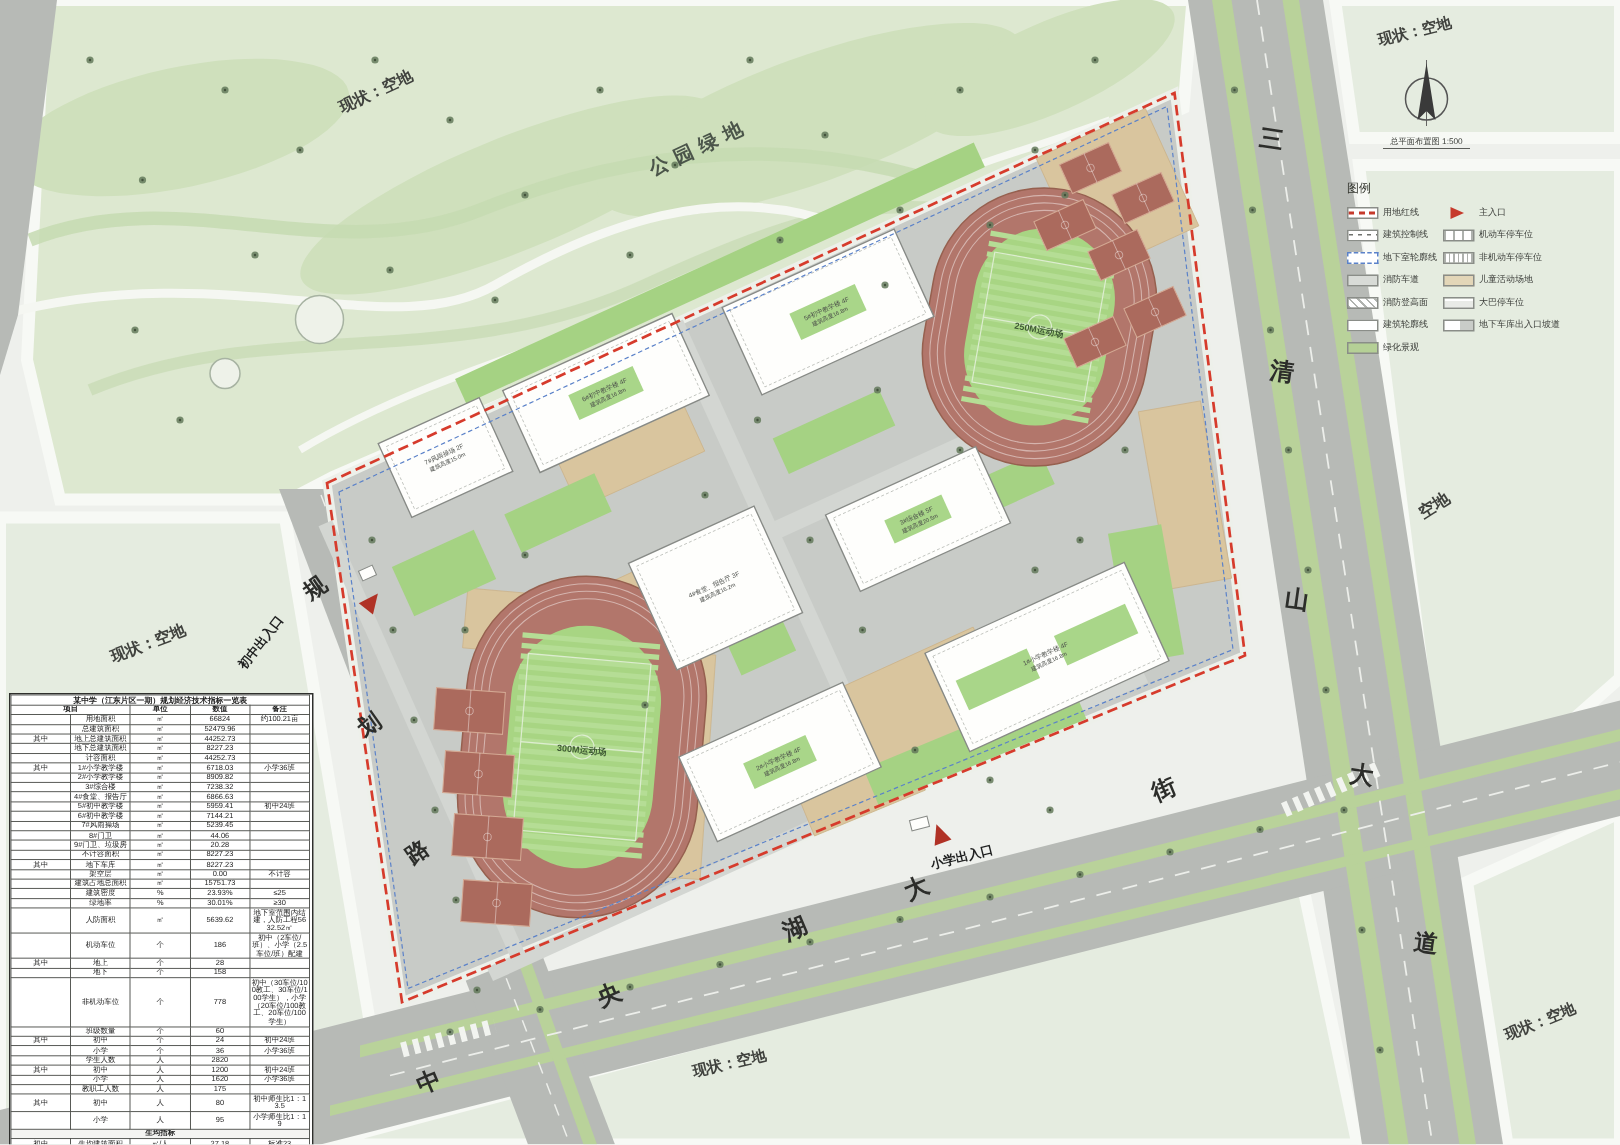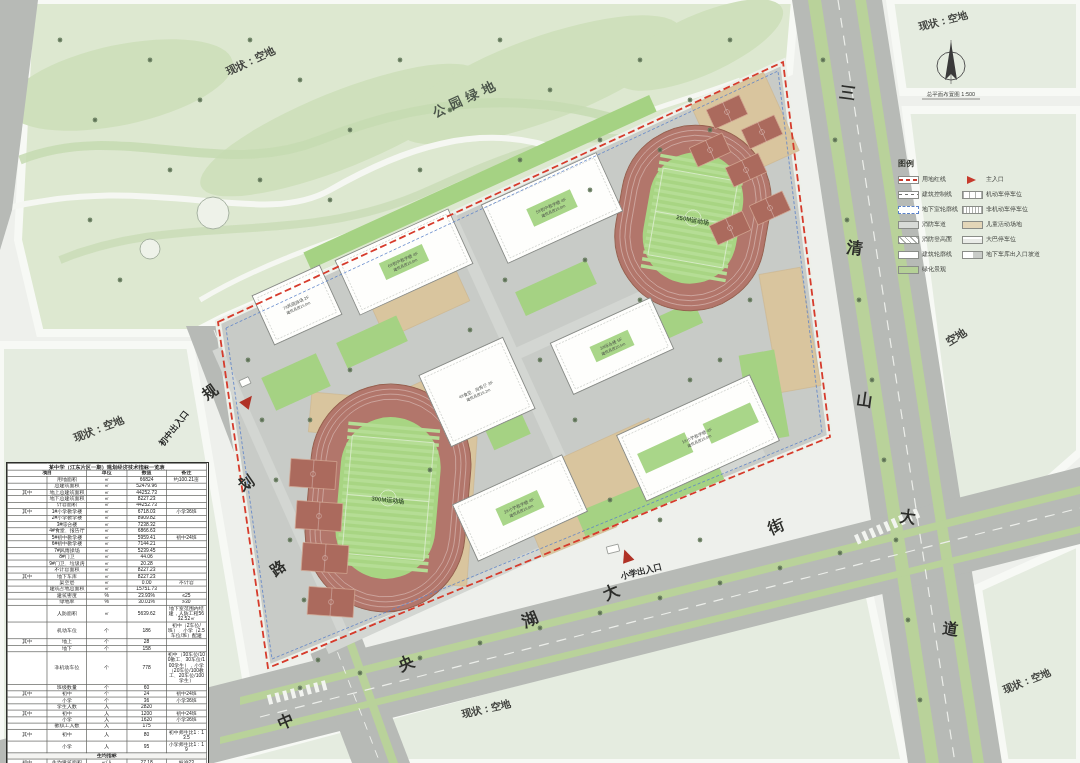--- a/index.html
+++ b/index.html
@@ -9,21 +9,21 @@
   text.road{font-family:"Liberation Serif",serif;font-weight:700;fill:#2c2d2a;}
   text.area{font-family:"Liberation Serif",serif;font-weight:600;fill:#40423e;}
   text.park{font-family:"Liberation Serif",serif;font-weight:600;fill:#4b554a;letter-spacing:5px;}
   text.gate{font-weight:700;fill:#1f2020;}
   text.bl{fill:#4a4d49;}
   text.trk{font-weight:700;fill:#3f5a35;}
   text.cap{fill:#3a3c38;}
 
   
   .legend{position:absolute;left:898px;top:120px;width:180px;}
-  .legend-title{font-size:8px;font-weight:700;color:#34362f;margin-bottom:3px;margin-top:38px;}
+  .legend-title{font-size:8px;font-weight:400;color:#34362f;margin-bottom:3px;}
   .legend-cols{display:flex;gap:4px;}
   .lcol{display:flex;flex-direction:column;}
   .lrow{display:flex;align-items:center;gap:3px;height:15px;}
   .lrow span{font-size:6px;color:#3b3d39;white-space:nowrap;}
   .sw{width:21px;height:8px;border:1px solid #8a8d88;background:#fff;flex:none;position:relative;box-sizing:border-box;}
   .sw.red-dashed-line{background:repeating-linear-gradient(90deg,#c63a2c 0 4px,#fff 4px 7px) center/100% 2px no-repeat,#fff;}
   .sw.gray-dashed-line{background:repeating-linear-gradient(90deg,#70726e 0 3px,#fff 3px 6px) center/100% 1px no-repeat,#fff;}
   .sw.blue-dashed-box{border:1px dashed #5b82c9;}
   .sw.road-box{background:#d8dbd7;}
   .sw.hatch-box{background:repeating-linear-gradient(45deg,#b0b3af 0 1px,#fff 1px 4px);}

